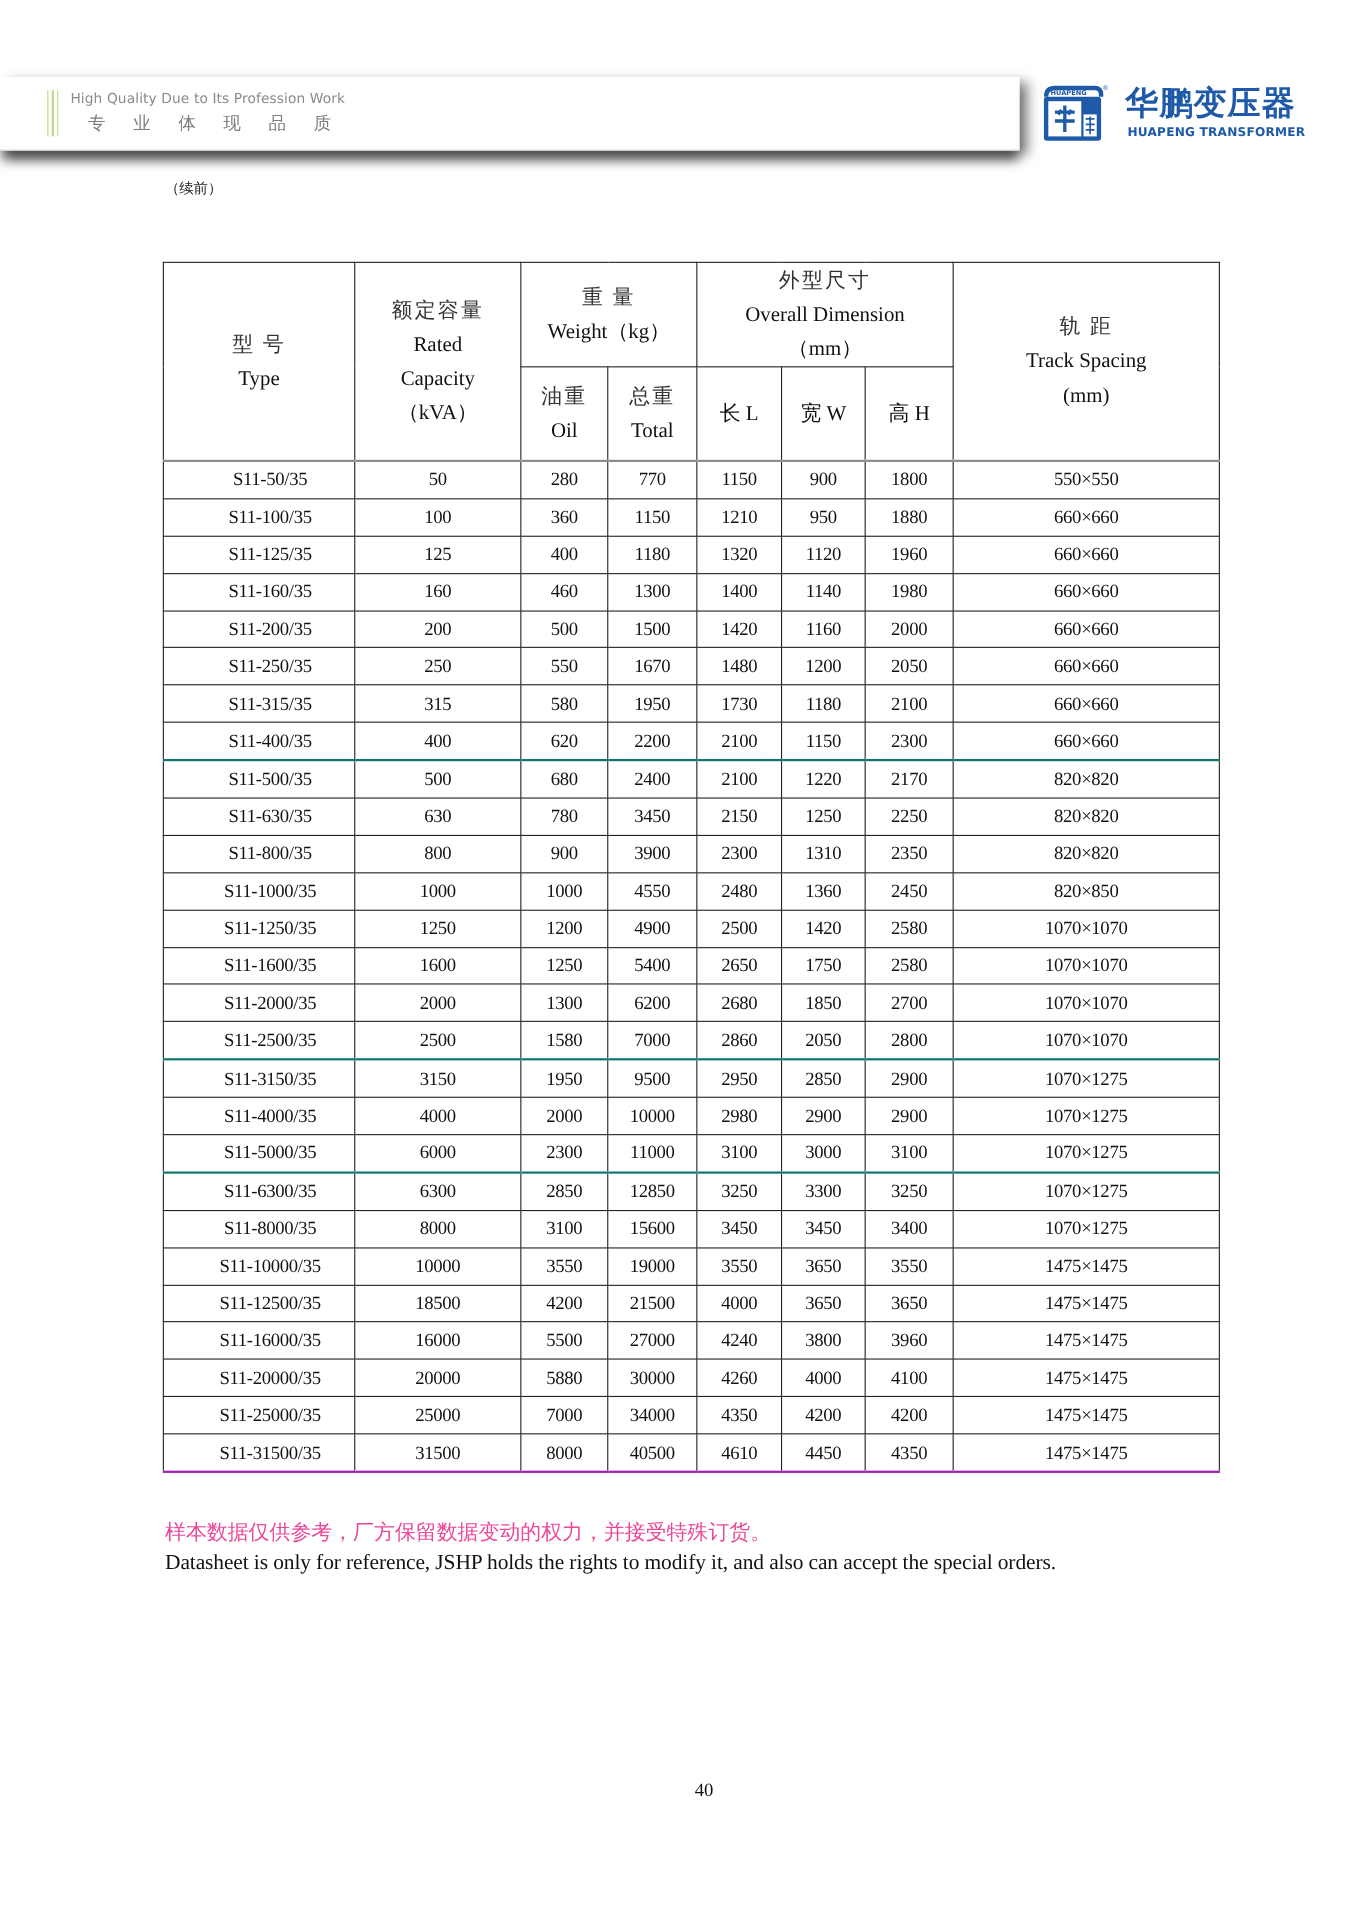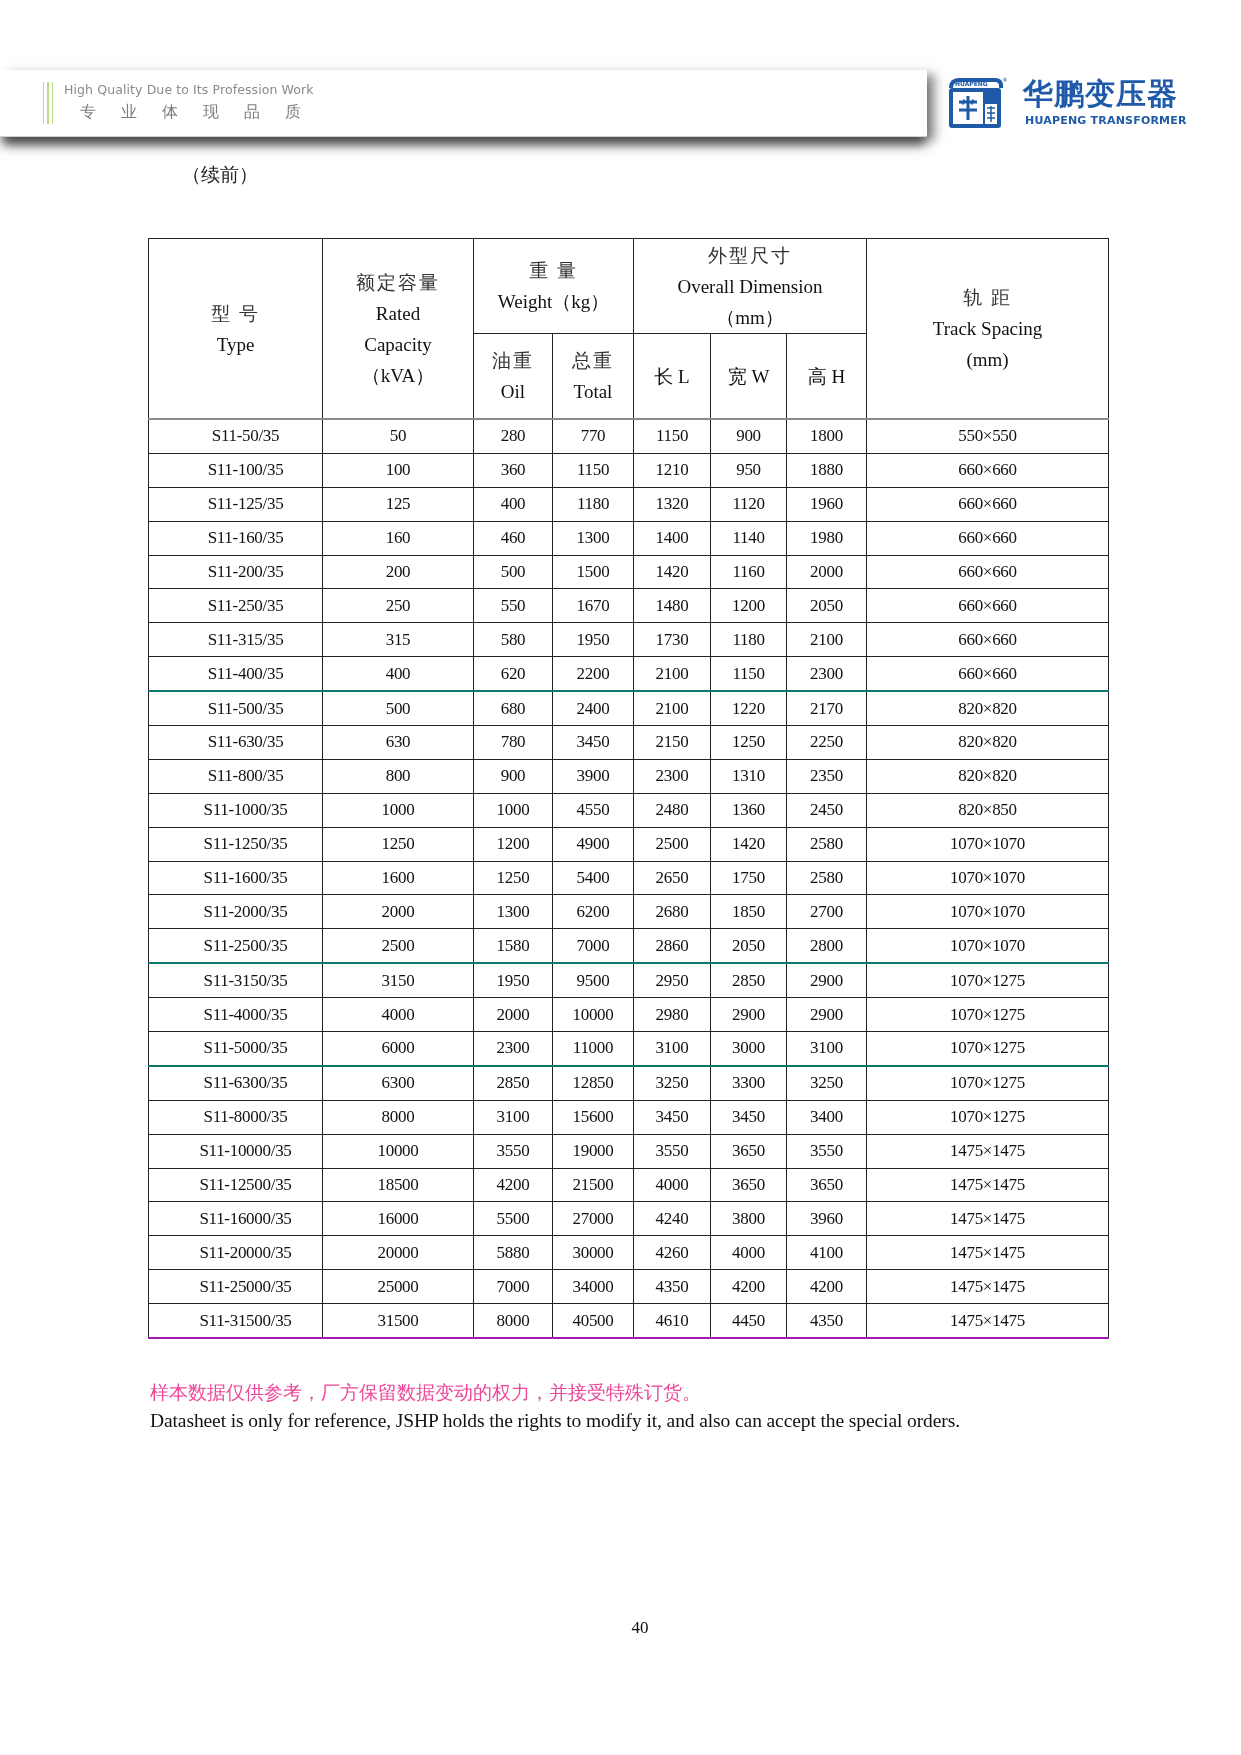--- a/index.html
+++ b/index.html
@@ -101,23 +101,22 @@
       color: #1e5aa8;
       letter-spacing: 0.2px;
       white-space: nowrap;
     }
 
     
     .cont-note {
       position: absolute;
       left: 150px;
       top: 162px;
-      font-size: 19px;
+      font-size: 13px;
       color: #222;
-      margin-left: 32px;
     }
 
     
     .spec-table {
       position: absolute;
       left: 148px;
       top: 238px;
       width: 960px;
       border-collapse: collapse;
       table-layout: fixed;

